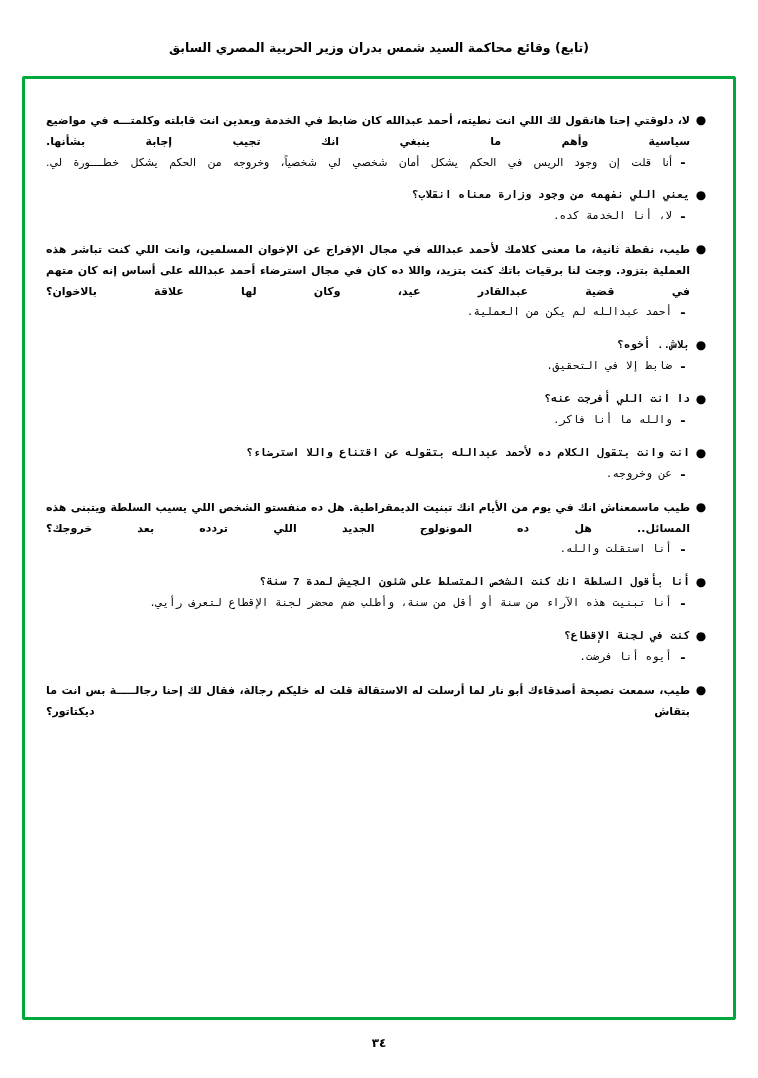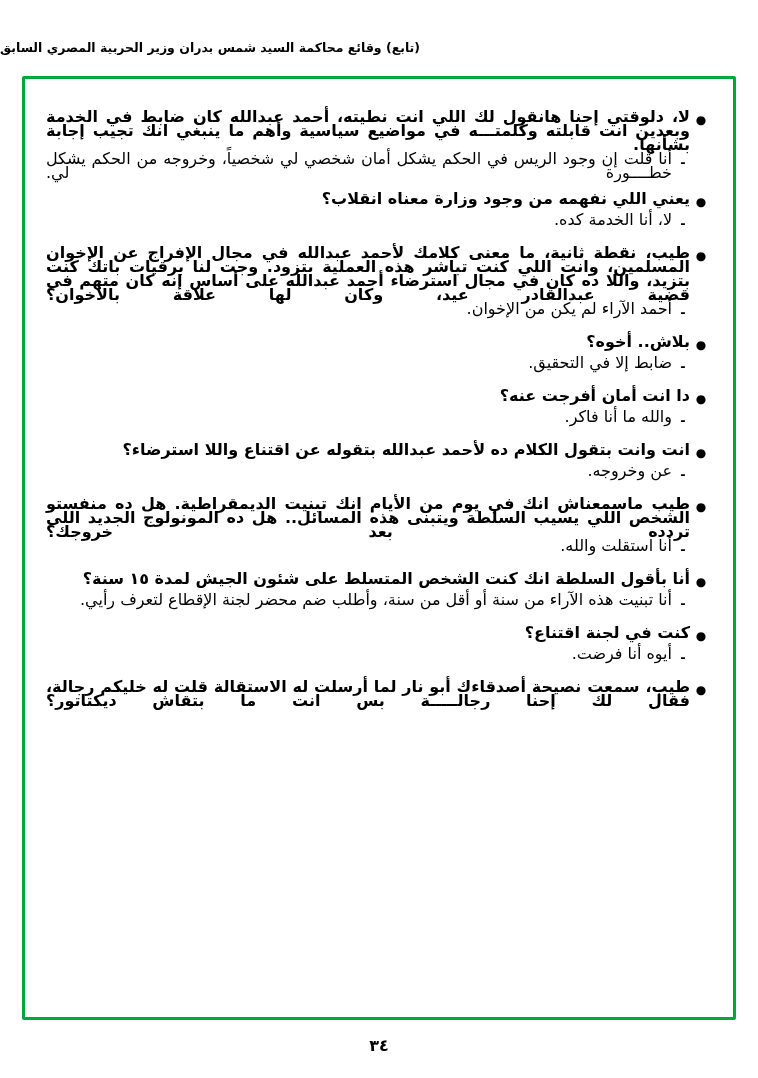--- a/index.html
+++ b/index.html
@@ -19,21 +19,21 @@
     width: 758px;
     height: 1078px;
     position: relative;
     box-sizing: border-box;
   }
   .header-title {
     position: absolute;
     top: 40px;
     left: 0;
     right: 0;
-    text-align: left;
+    text-align: center;
     font-size: 12.5px;
     font-weight: bold;
     direction: rtl;
     letter-spacing: 0px;
   }
   .frame {
     position: absolute;
     top: 76px;
     left: 22px;
     width: 714px;
@@ -69,46 +69,47 @@
   }
   .q .marker {
     font-size: 12px;
   }
   .a .marker {
     font-size: 13px;
     font-weight: bold;
   }
   .txt {
     flex: 1 1 auto;
-    font-size: 16px;
-    line-height: 14px;
+    font-size: 11px;
+    line-height: 21px;
     text-align: justify;
     text-align-last: justify;
     direction: rtl;
   }
   .q .txt {
     font-weight: bold;
   }
   .a {
     padding-right: 18px;
   }
   .a .txt {
     font-weight: normal;
   }
   .txt.single {
     text-align: justify;
     text-align-last: right;
+    font-family: Liberation Mono, monospace;
   }
   .page-number {
     position: absolute;
     top: 1036px;
     left: 0;
     right: 0;
     text-align: center;
-    font-size: 16px;
+    font-size: 12px;
     font-weight: bold;
     direction: rtl;
   }
 </style>
 </head>
 <body>
 
 <div class="page">
 
   <div class="header-title">(تابع) وقائع محاكمة السيد شمس بدران وزير الحربية المصري السابق</div>
@@ -139,39 +140,39 @@
       </div>
     </div>
 
     <div class="qa-block">
       <div class="line q">
         <span class="marker">●</span>
         <span class="txt">طيب، نقطة ثانية، ما معنى كلامك لأحمد عبدالله في مجال الإفراج عن الإخوان المسلمين، وانت اللي كنت تباشر هذه العملية بتزود. وجت لنا برقيات باتك كنت بتزيد، واللا ده كان في مجال استرضاء أحمد عبدالله على أساس إنه كان متهم في قضية عبدالقادر عيد، وكان لها علاقة بالاخوان؟</span>
       </div>
       <div class="line a">
         <span class="marker">-</span>
-        <span class="txt single">أحمد الآراء لم يكن من الإخوان.</span>
+        <span class="txt single">أحمد عبدالله لم يكن من العملية.</span>
       </div>
     </div>
 
     <div class="qa-block">
       <div class="line q">
         <span class="marker">●</span>
         <span class="txt single">بلاش.. أخوه؟</span>
       </div>
       <div class="line a">
         <span class="marker">-</span>
         <span class="txt single">ضابط إلا في التحقيق.</span>
       </div>
     </div>
 
     <div class="qa-block">
       <div class="line q">
         <span class="marker">●</span>
-        <span class="txt single">دا انت أمان أفرجت عنه؟</span>
+        <span class="txt single">دا انت اللي أفرجت عنه؟</span>
       </div>
       <div class="line a">
         <span class="marker">-</span>
         <span class="txt single">والله ما أنا فاكر.</span>
       </div>
     </div>
 
     <div class="qa-block">
       <div class="line q">
         <span class="marker">●</span>
@@ -190,32 +191,32 @@
       </div>
       <div class="line a">
         <span class="marker">-</span>
         <span class="txt single">أنا استقلت والله.</span>
       </div>
     </div>
 
     <div class="qa-block">
       <div class="line q">
         <span class="marker">●</span>
-        <span class="txt single">أنا بأقول السلطة انك كنت الشخص المتسلط على شئون الجيش لمدة ١٥ سنة؟</span>
+        <span class="txt single">أنا بأقول السلطة انك كنت الشخص المتسلط على شئون الجيش لمدة 7 سنة؟</span>
       </div>
       <div class="line a">
         <span class="marker">-</span>
         <span class="txt single">أنا تبنيت هذه الآراء من سنة أو أقل من سنة، وأطلب ضم محضر لجنة الإقطاع لتعرف رأيي.</span>
       </div>
     </div>
 
     <div class="qa-block">
       <div class="line q">
         <span class="marker">●</span>
-        <span class="txt single">كنت في لجنة اقتناع؟</span>
+        <span class="txt single">كنت في لجنة الإقطاع؟</span>
       </div>
       <div class="line a">
         <span class="marker">-</span>
         <span class="txt single">أيوه أنا فرضت.</span>
       </div>
     </div>
 
     <div class="qa-block">
       <div class="line q">
         <span class="marker">●</span>

